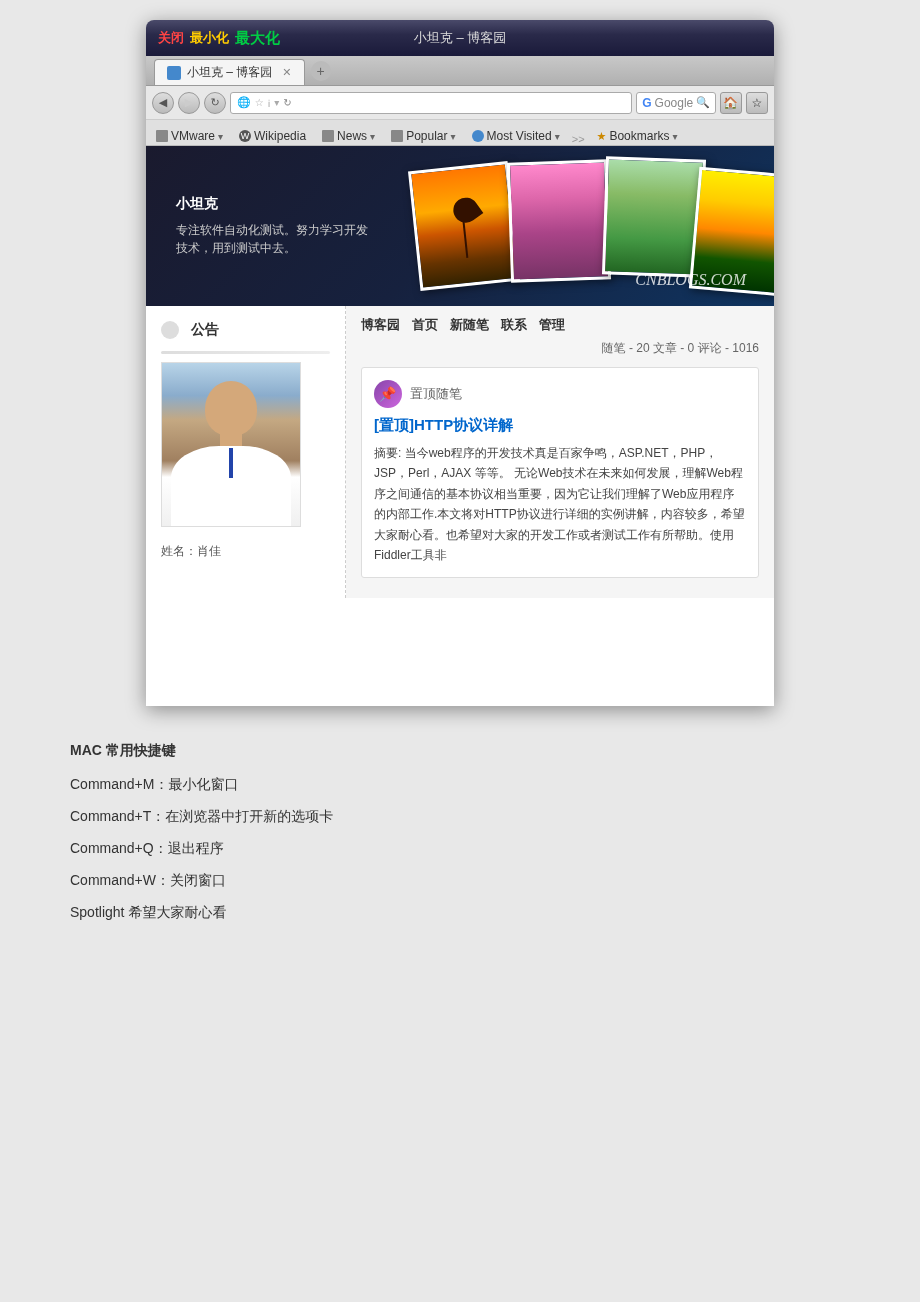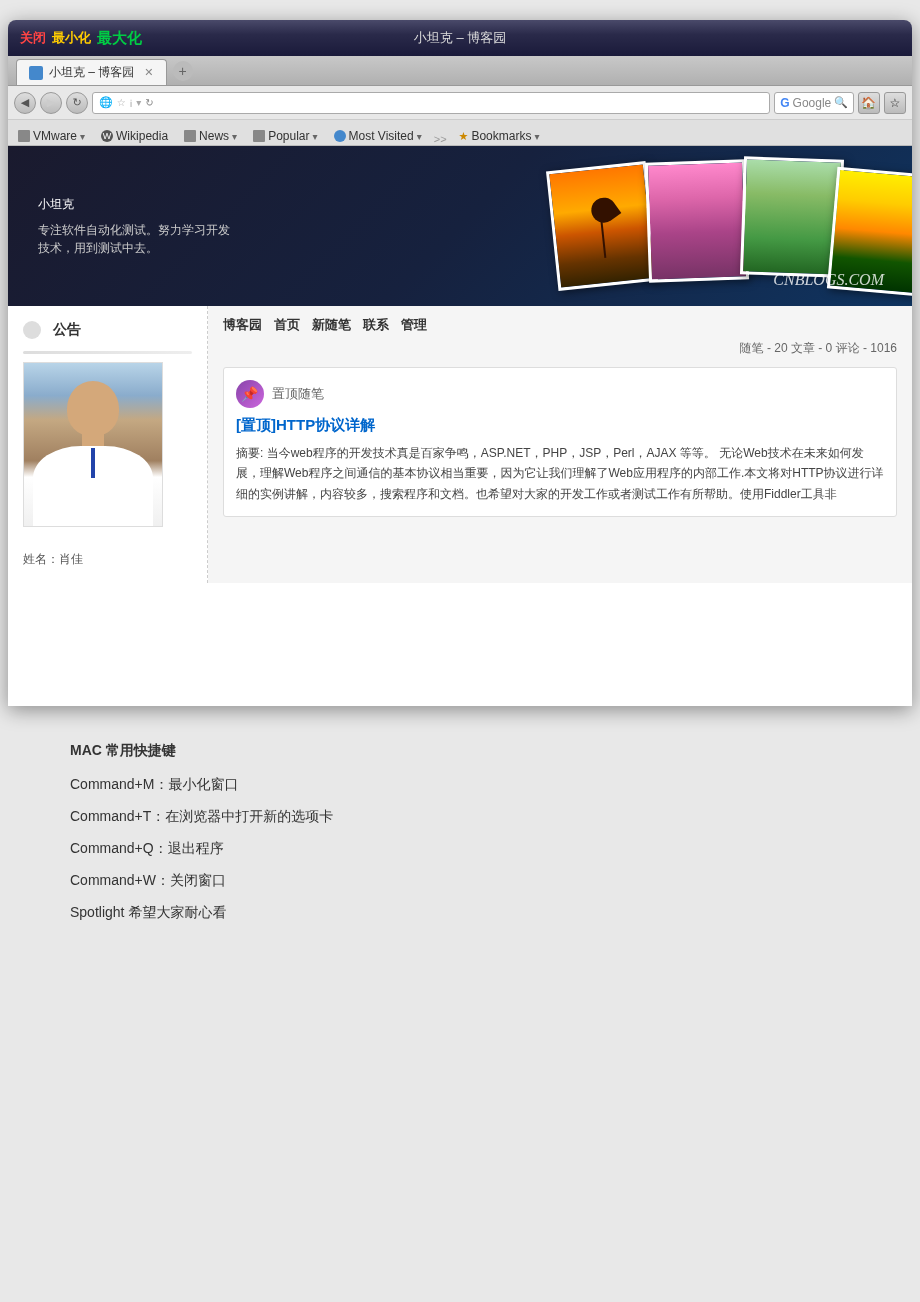--- a/index.html
+++ b/index.html
@@ -16,21 +16,21 @@
     .page-wrapper {
       width: 920px;
       min-height: 1302px;
       background: #e8e8e8;
       display: flex;
       flex-direction: column;
     }
 
     
     .browser-window {
-      width: 904px;
+      width: 628px;
       margin: 20px auto 0 auto;
       background: #dcdcdc;
       border-radius: 8px 8px 0 0;
       box-shadow: 0 4px 20px rgba(0,0,0,0.4);
       overflow: hidden;
     }
 
     
     .title-bar {
       background: linear-gradient(180deg, #4a4a6a 0%, #2a2a4a 40%, #1a1a3a 100%);
@@ -202,22 +202,22 @@
       align-items: center;
       padding: 20px 30px;
       position: relative;
       overflow: hidden;
     }
     .blog-header-text {
       color: white;
       z-index: 2;
     }
     .blog-name {
-      font-size: 12px;
-      font-weight: normal;
+      font-size: 14px;
+      font-weight: bold;
       margin-bottom: 8px;
     }
     .blog-desc {
       font-size: 12px;
       color: #ccc;
       max-width: 200px;
       line-height: 1.5;
     }
     .cnblogs-watermark {
       position: absolute;
@@ -446,42 +446,42 @@
 
               <div style="position:absolute;top:18px;left:50%;transform:translateX(-50%);width:52px;height:55px;background:#d4a87a;border-radius:50% 50% 45% 45%;border:none;"></div>
 
               <div style="position:absolute;top:68px;left:50%;transform:translateX(-50%);width:22px;height:18px;background:#d4a87a;"></div>
 
               <div style="position:absolute;bottom:0;left:50%;transform:translateX(-50%);width:120px;height:80px;background:white;border-radius:40% 40% 0 0;"></div>
 
               <div style="position:absolute;top:85px;left:50%;transform:translateX(-50%);width:4px;height:30px;background:#2244aa;"></div>
             </div>
           </div>
-          <div class="name-label-bottom" style="margin-top:24px;font-size:12px;color:#555;">姓名：肖佳</div>
+          <div class="name-label-bottom" style="margin-top:16px;font-size:12px;color:#555;">姓名：肖佳</div>
         </div>
 
         <div class="blog-main">
           <div class="blog-nav">
             <span>博客园</span>
             <span>首页</span>
             <span>新随笔</span>
             <span>联系</span>
             <span>管理</span>
           </div>
           <div class="blog-stats">随笔 - 20  文章 - 0  评论 - 1016</div>
 
           <div class="post-card">
             <div class="post-header">
               <div style="width:28px;height:28px;background:linear-gradient(135deg,#8844aa,#cc66dd);border-radius:50%;display:flex;align-items:center;justify-content:center;">
                 <span style="color:white;font-size:14px;">📌</span>
               </div>
               <span class="post-type">置顶随笔</span>
             </div>
             <div class="post-title-link" style="color:#0066cc;font-size:15px;font-weight:bold;margin-bottom:8px;cursor:pointer;">[置顶]HTTP协议详解</div>
-            <div class="post-excerpt">摘要: 当今web程序的开发技术真是百家争鸣，ASP.NET，PHP，JSP，Perl，AJAX 等等。 无论Web技术在未来如何发展，理解Web程序之间通信的基本协议相当重要，因为它让我们理解了Web应用程序的内部工作.本文将对HTTP协议进行详细的实例讲解，内容较多，搜索程序和文档。也希望对大家的开发工作或者测试工作有所帮助。使用Fiddler工具非</div>
+            <div class="post-excerpt">摘要: 当今web程序的开发技术真是百家争鸣，ASP.NET，PHP，JSP，Perl，AJAX 等等。 无论Web技术在未来如何发展，理解Web程序之间通信的基本协议相当重要，因为它让我们理解了Web应用程序的内部工作.本文将对HTTP协议进行详细的实例讲解，内容较多，希望大家耐心看。也希望对大家的开发工作或者测试工作有所帮助。使用Fiddler工具非</div>
           </div>
         </div>
 
       </div>
     </div>
   </div>
 
   <div class="text-section">
     <p style="font-weight:bold;margin-bottom:6px;">MAC 常用快捷键</p>
     <p>

